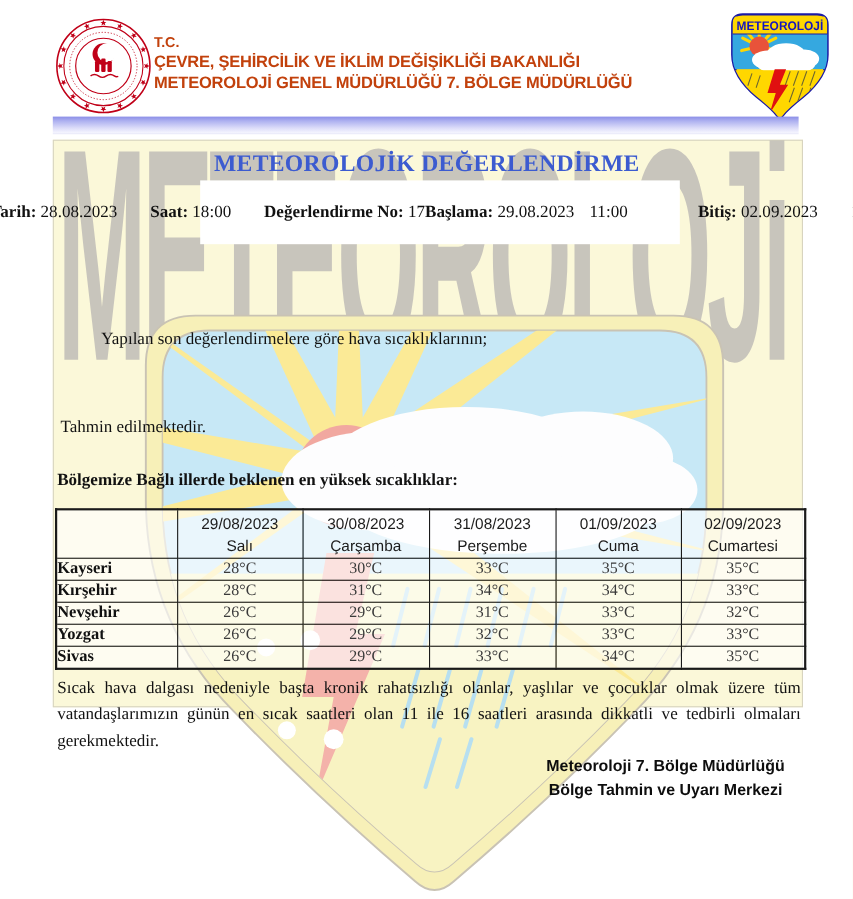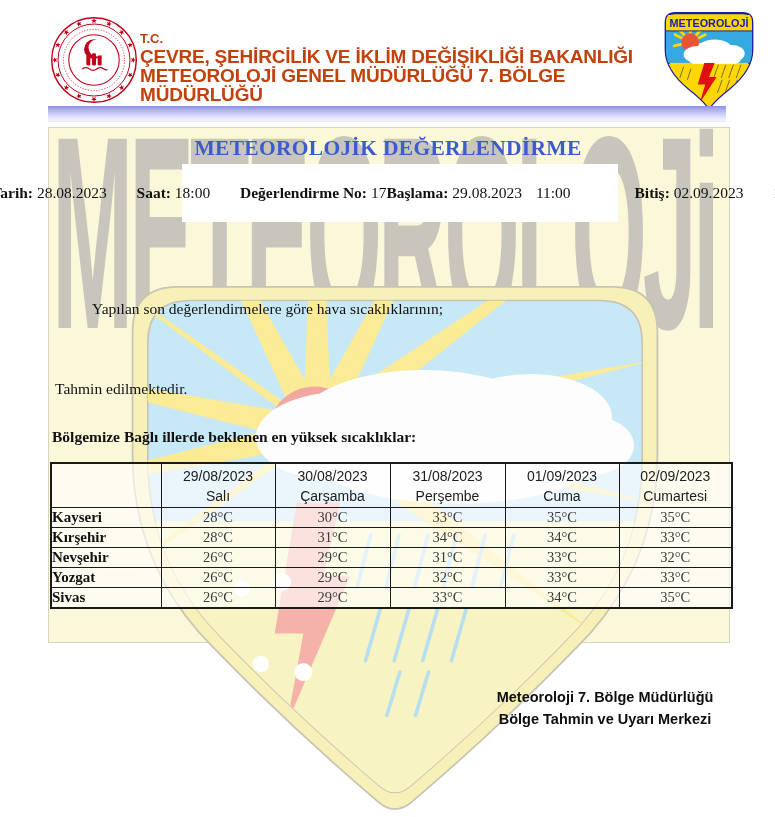--- a/index.html
+++ b/index.html
@@ -3,21 +3,21 @@
 <meta charset="utf-8">
 <style>
   html,body{margin:0;padding:0;background:#ffffff;}
   .page{position:relative;width:775px;height:817px;background:#ffffff;overflow:hidden;
         font-family:"Liberation Serif",serif;color:#111;}
 
   
   .hdr-center{position:absolute;left:140px;top:30px;width:495px;
               font-family:"Liberation Sans",sans-serif;color:#c2410c;font-weight:bold;}
   .hdr-tc{font-size:13px;line-height:17px;}
-  .hdr-line{font-size:19px;line-height:19px;letter-spacing:-0.2px;}
+  .hdr-line{font-size:15px;line-height:19px;letter-spacing:-0.2px;}
   .logo-left{position:absolute;left:49px;top:15px;width:90px;height:90px;}
   .logo-right{position:absolute;left:662px;top:10px;width:94px;height:102px;}
 
   .blue-bar{position:absolute;left:48px;top:106px;width:678px;height:16px;
             background:linear-gradient(#8b8ee7 0%,#aeb1f0 25%,#dcdcf9 65%,#f3f3fe 90%,#e7e7f8 100%);}
 
   
   .panel{position:absolute;left:48px;top:127px;width:680px;height:514px;
          background:#fbf8d9;border:1px solid #d8d4bf;z-index:1;}
   .wm-text{position:absolute;left:52px;top:102px;z-index:2;
@@ -323,20 +323,21 @@
         <td class="td-city">Sivas</td>
         <td class="td-temp">26°C</td>
         <td class="td-temp">29°C</td>
         <td class="td-temp">33°C</td>
         <td class="td-temp">34°C</td>
         <td class="td-temp">35°C</td>
       </tr>
     </tbody>
       </table>
 
+    <div class="closing">Sıcak hava dalgası nedeniyle başta kronik rahatsızlığı olanlar, yaşlılar ve çocuklar olmak üzere tüm vatandaşlarımızın günün en sıcak saatleri olan 11 ile 16 saatleri arasında dikkatli ve tedbirli olmaları gerekmektedir.</div>
 
     <div class="signature">
       <div>Meteoroloji 7. Bölge Müdürlüğü</div>
       <div>Bölge Tahmin ve Uyarı Merkezi</div>
     </div>
 
   </div>
 </div>
 
 </body></html>

